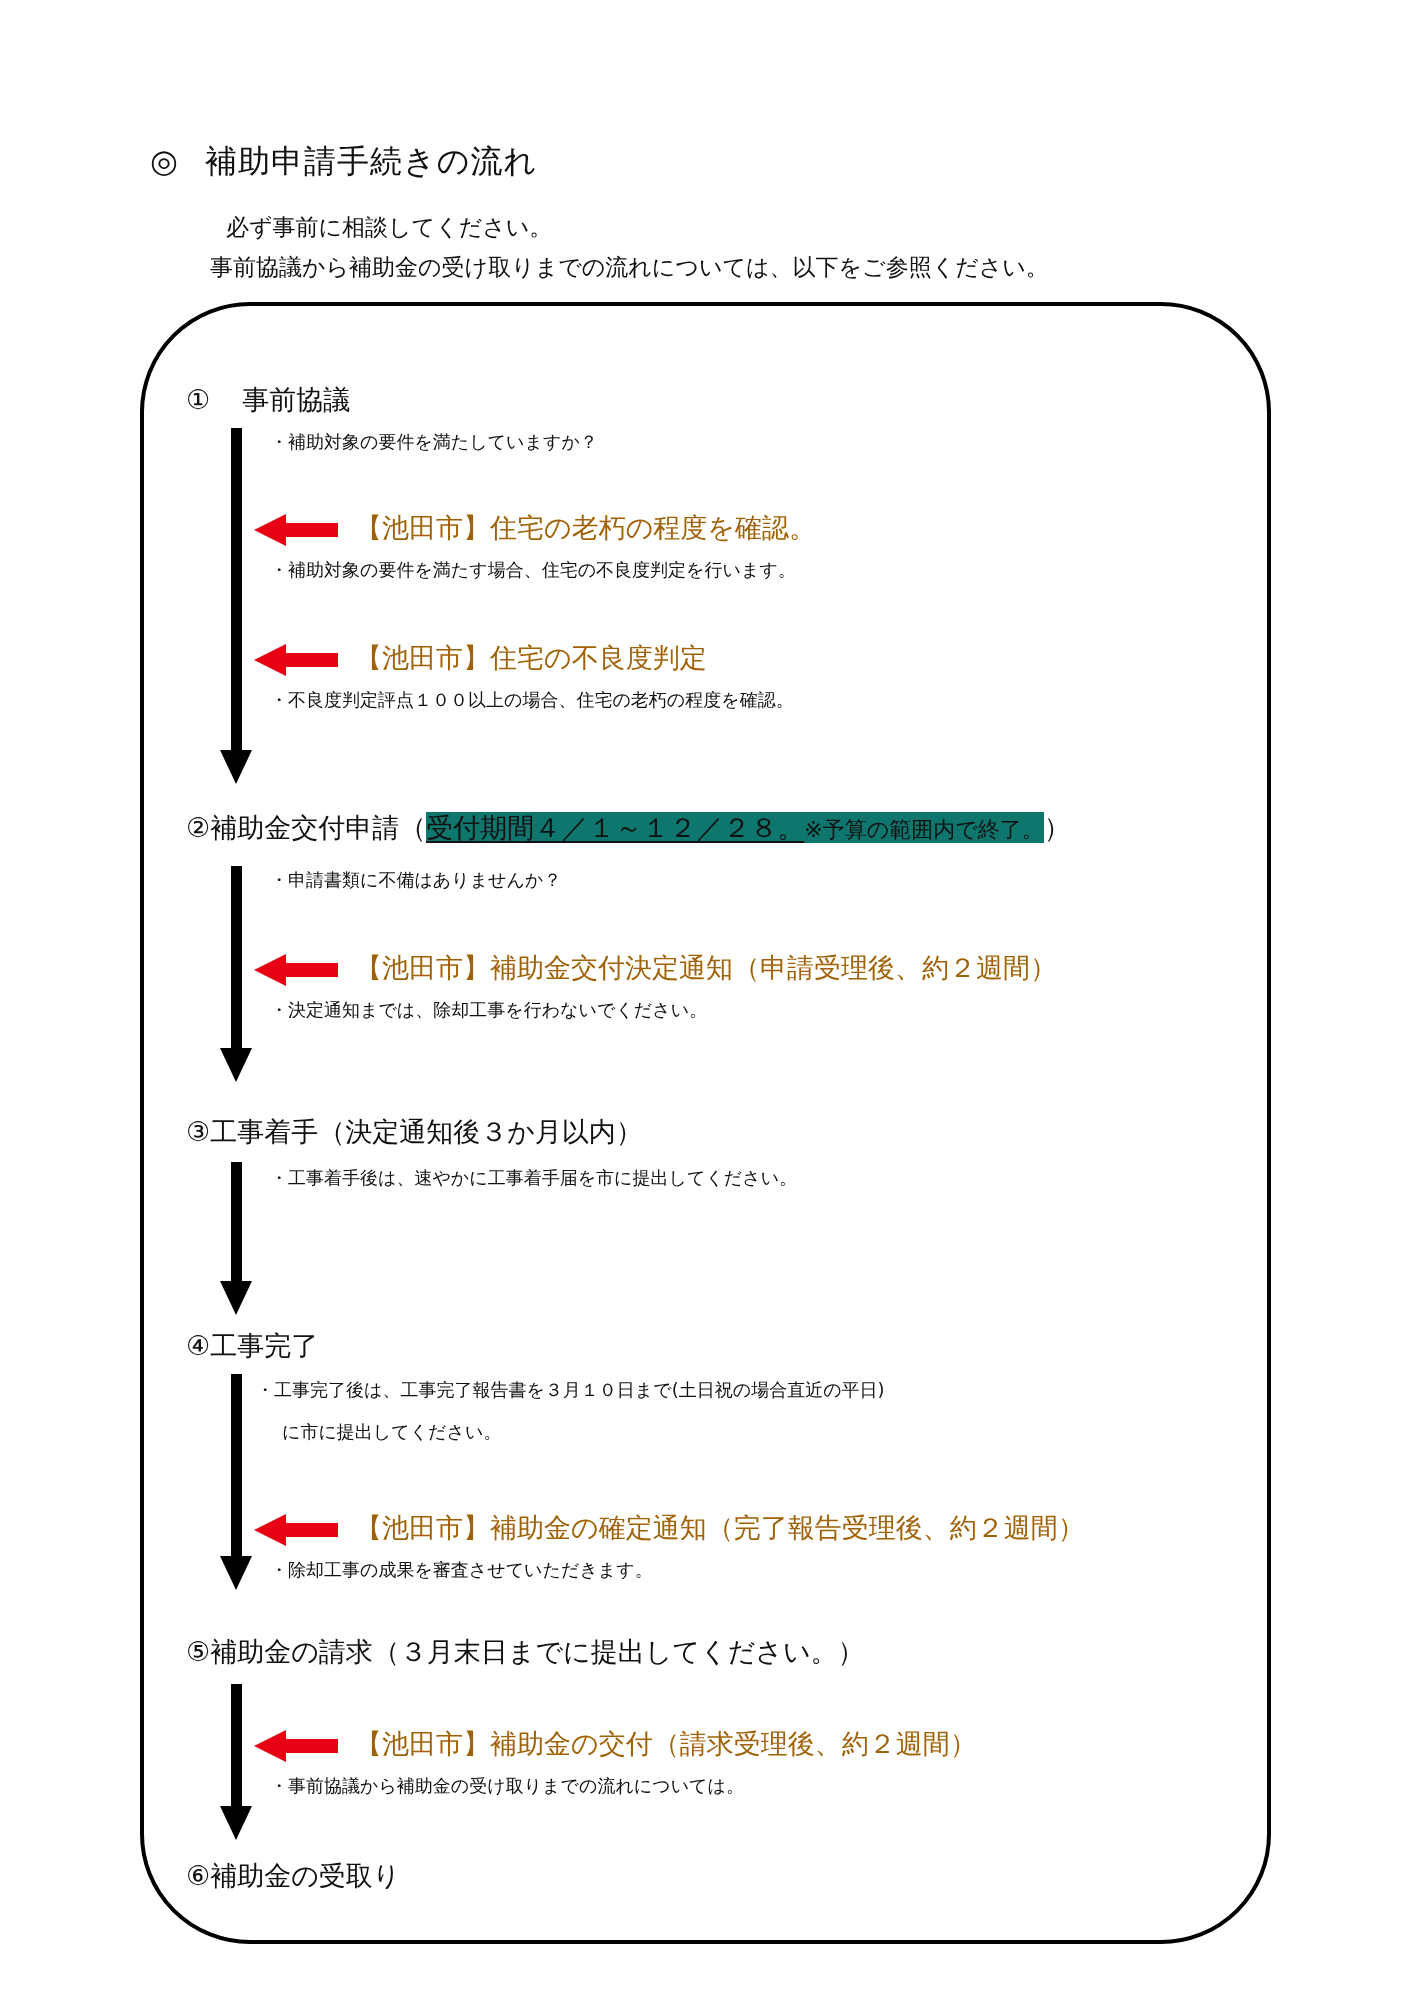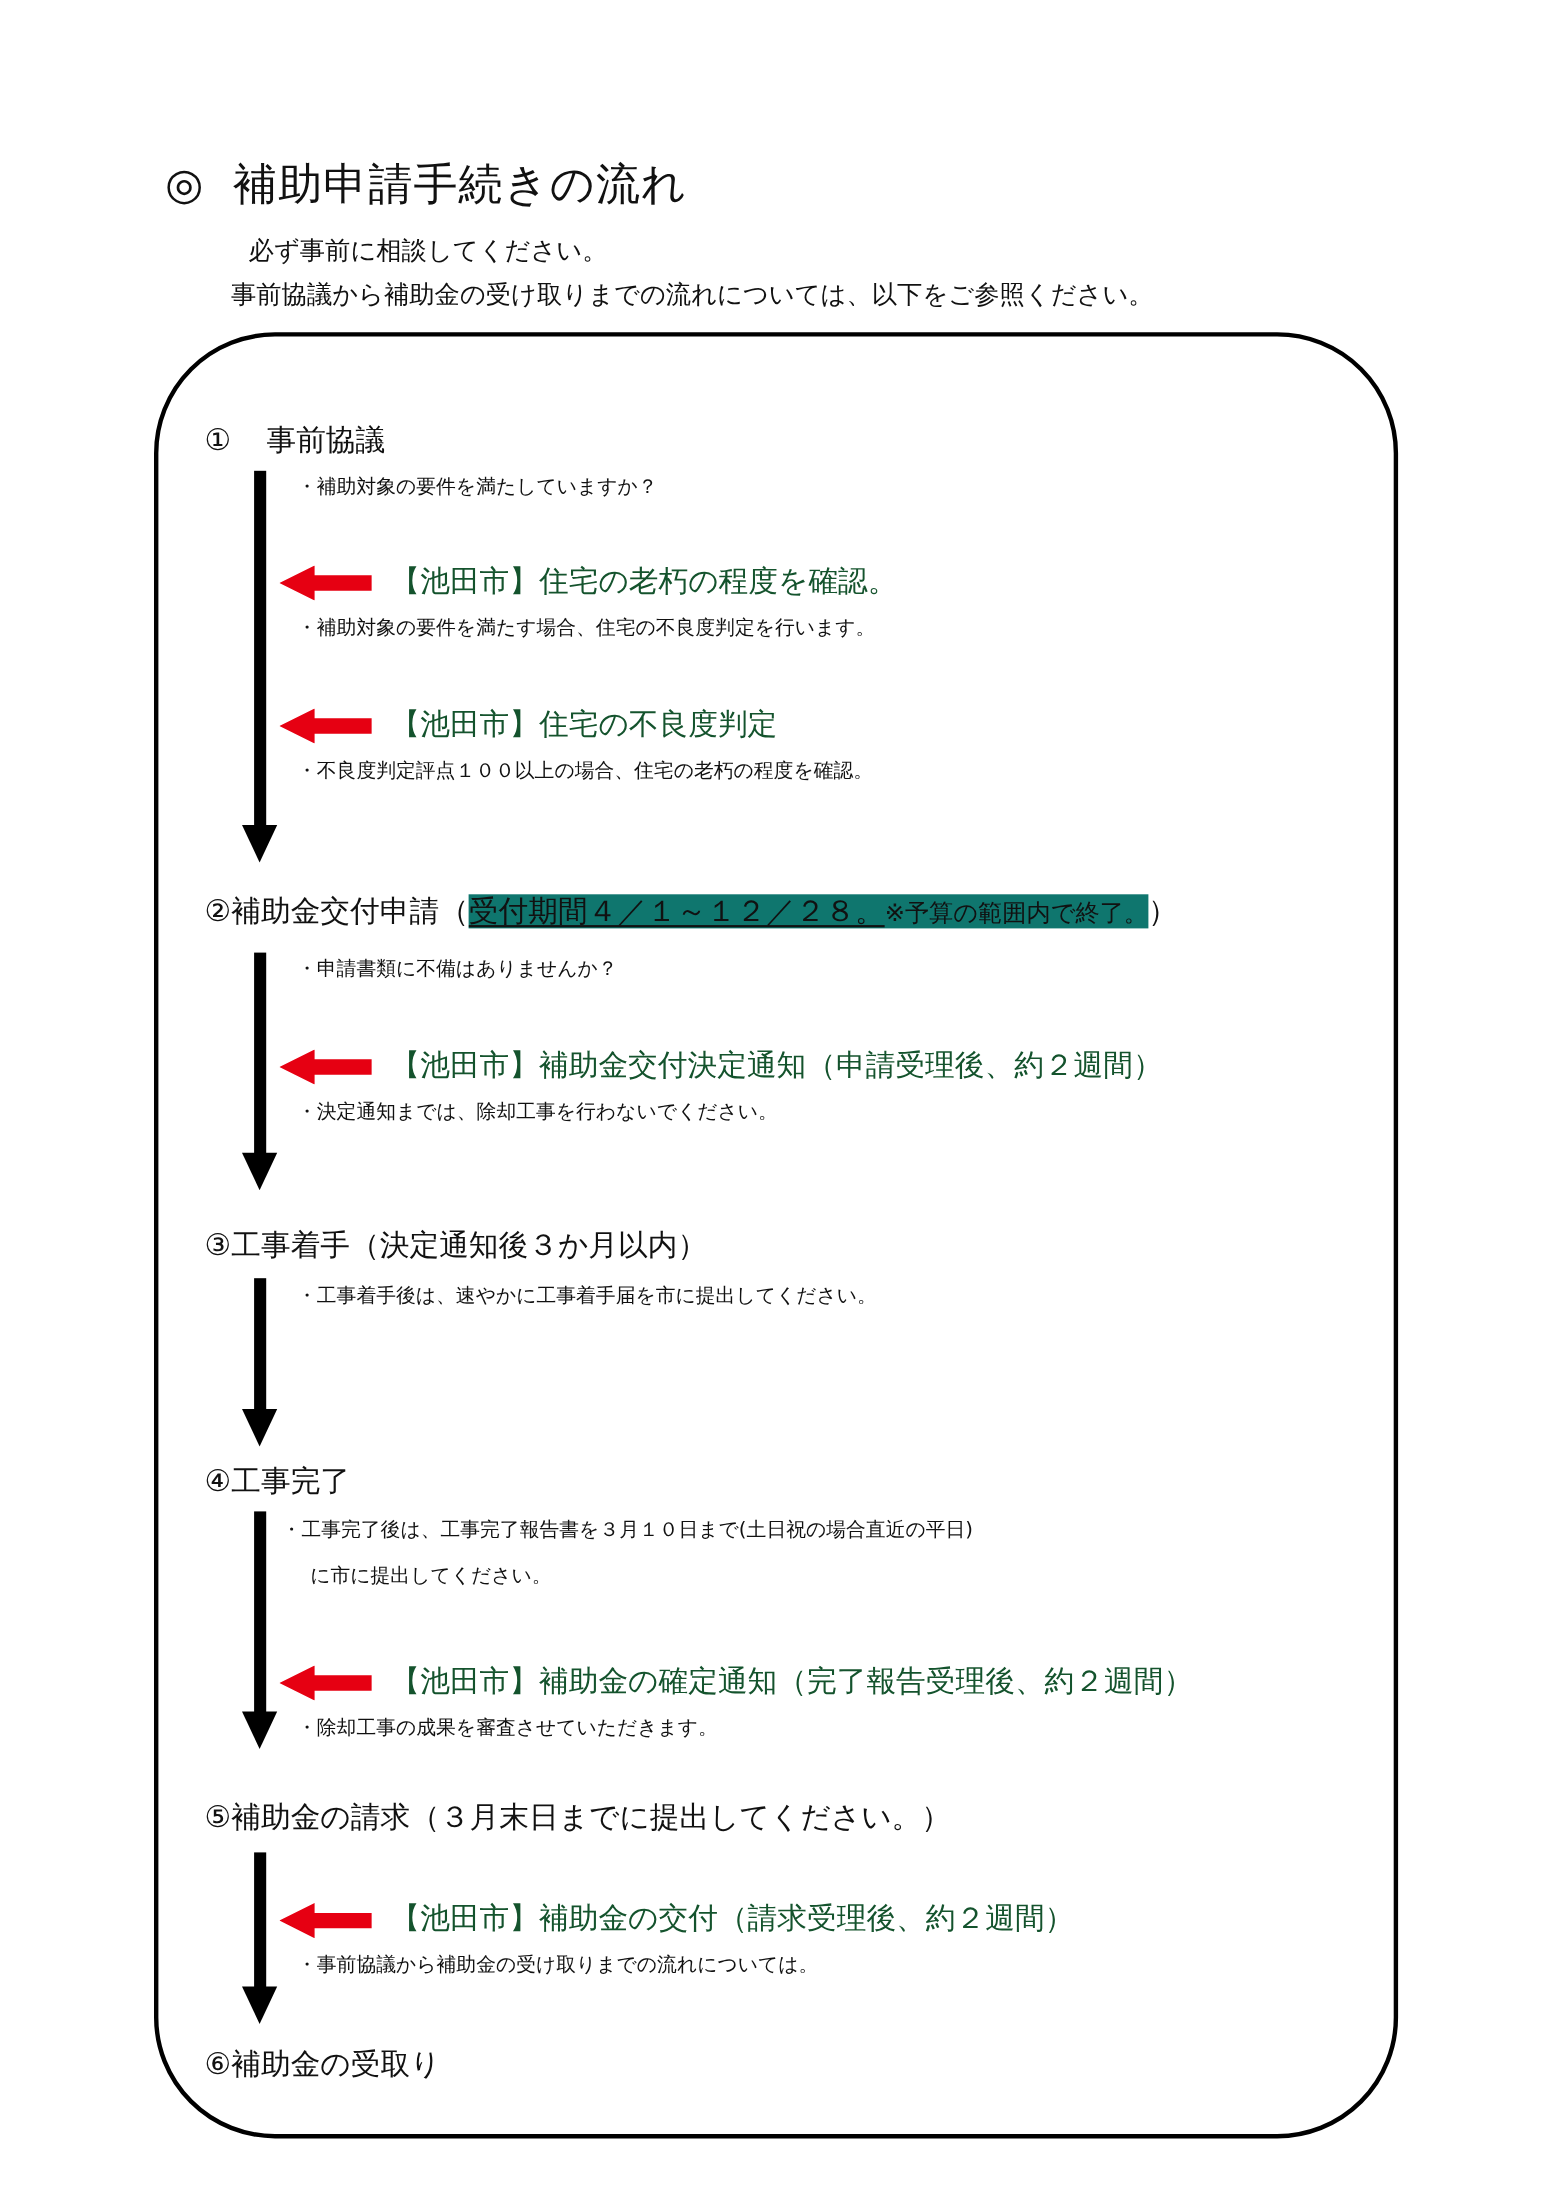--- a/index.html
+++ b/index.html
@@ -2,31 +2,31 @@
 <html><head>
   <meta charset="utf-8">
   <style>
     html, body { margin: 0; padding: 0; background: #ffffff; }
     body {
       width: 1414px; height: 2000px; position: relative; overflow: hidden;
       font-family: "DejaVu Sans", "Liberation Sans", sans-serif;
       color: #111111;
     }
     .abs { position: absolute; white-space: nowrap; }
-    .title { left: 150px; top: 140px; font-size: 40px; letter-spacing: 1px; }
+    .title { left: 150px; top: 140px; font-size: 32px; letter-spacing: 1px; }
     .title .mark { margin-right: 26px; }
     .intro { left: 210px; font-size: 23px; }
     .frame {
       position: absolute; left: 140px; top: 302px; width: 1131px; height: 1642px;
       border: 4px solid #000; border-radius: 110px; box-sizing: border-box;
     }
     .step { font-size: 27px; left: 186px; }
     .step .num { display: inline-block; }
     .bullet { font-size: 18px; }
-    .city { font-size: 27px; color: #14532d; left: 355px; }
+    .city { font-size: 27px; color: #a16207; left: 355px; }
     .shaft { position: absolute; left: 231px; width: 11px; background: #000; }
     .head {
       position: absolute; left: 220px; width: 0; height: 0;
       border-left: 16px solid transparent; border-right: 16px solid transparent;
       border-top: 34px solid #000;
     }
     .red-arrow { position: absolute; left: 254px; width: 84px; height: 32px; }
     .hl { background: #0f766e; }
     .ul { text-decoration: underline; text-decoration-thickness: 2px; text-underline-offset: 4px; }
     .small { font-size: 22px; }

